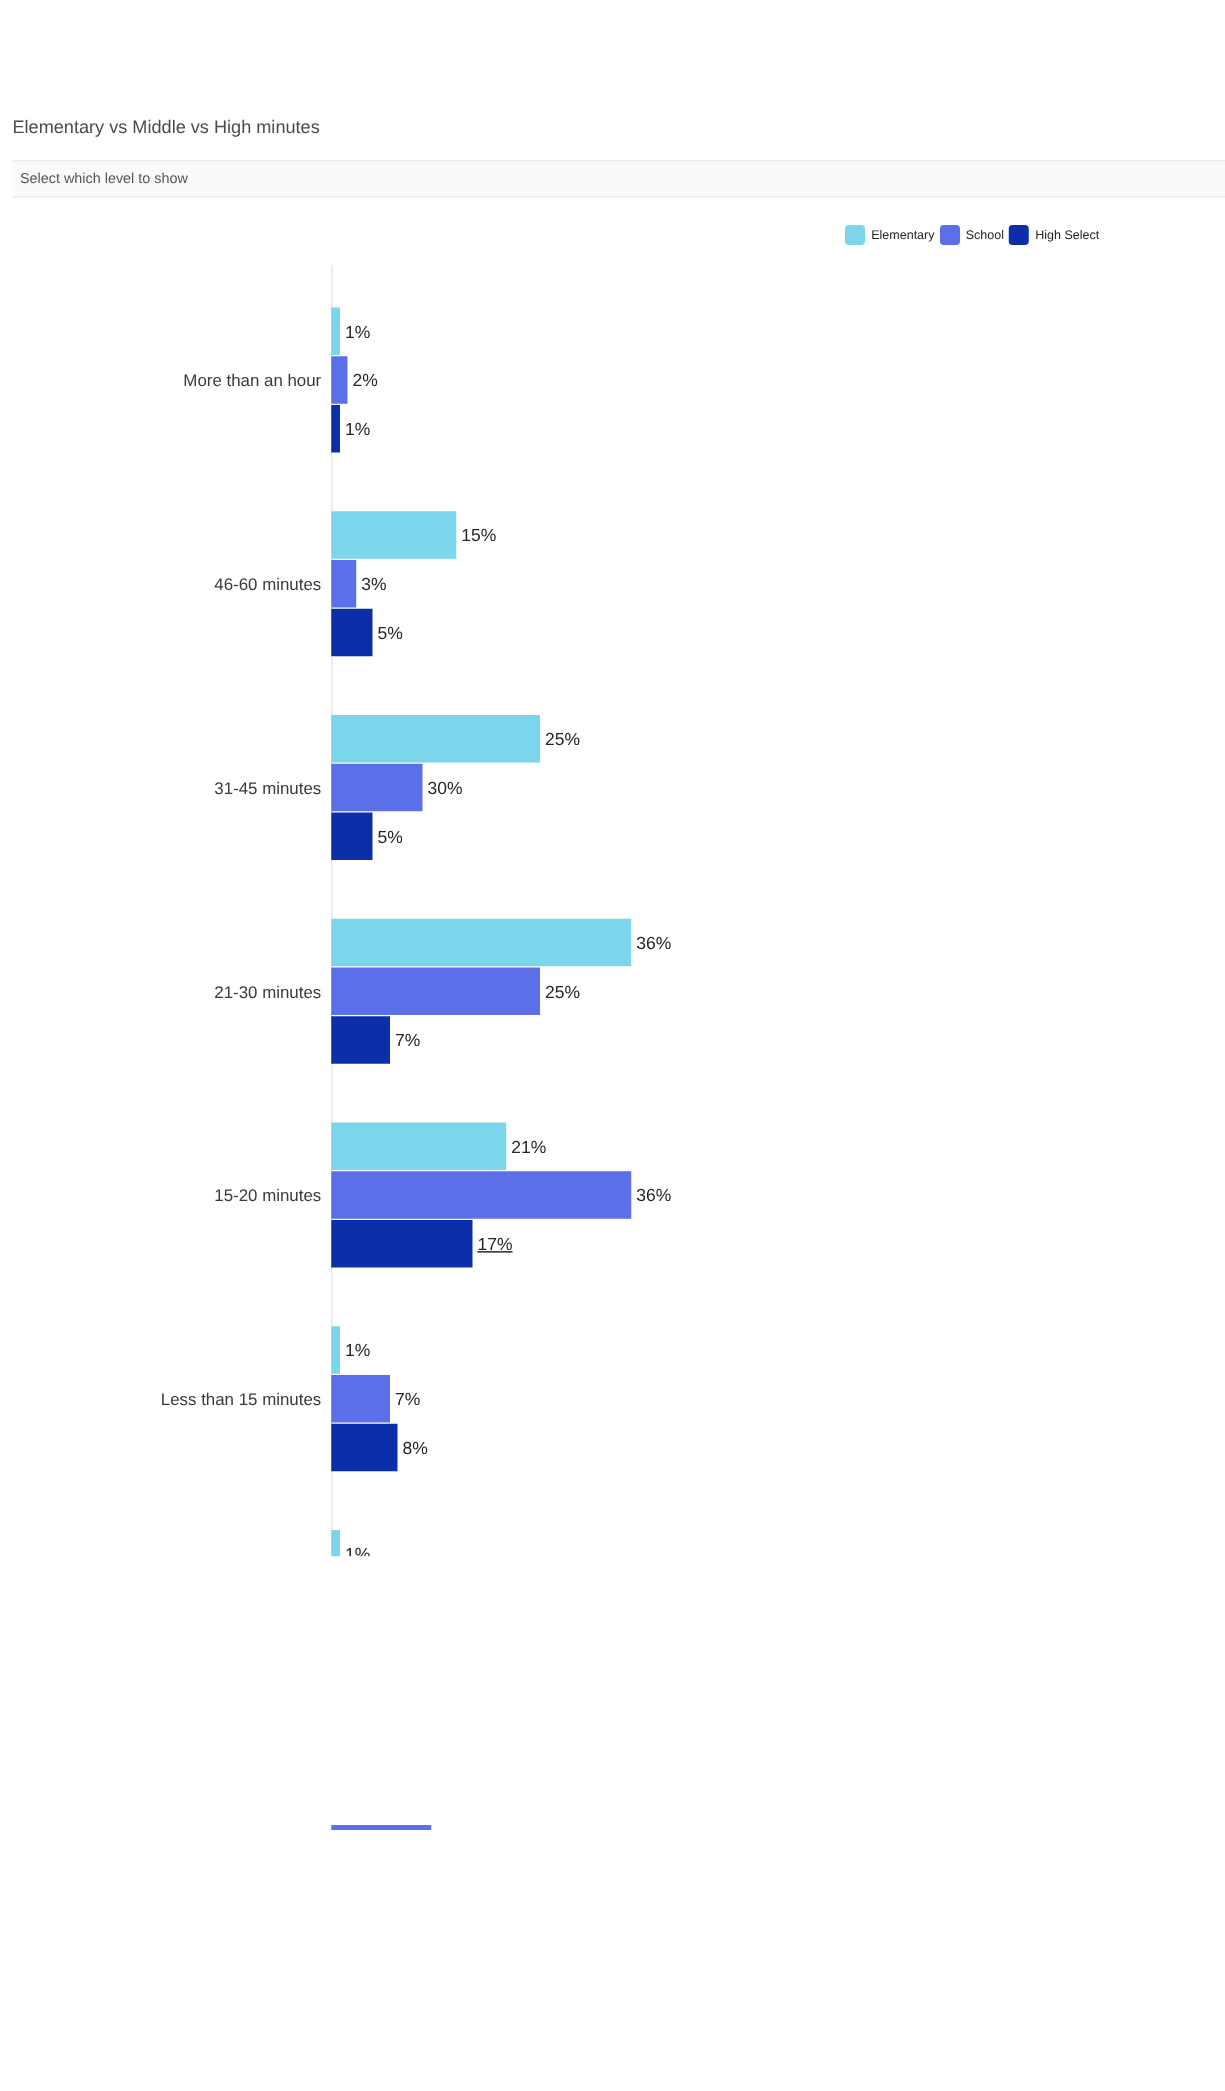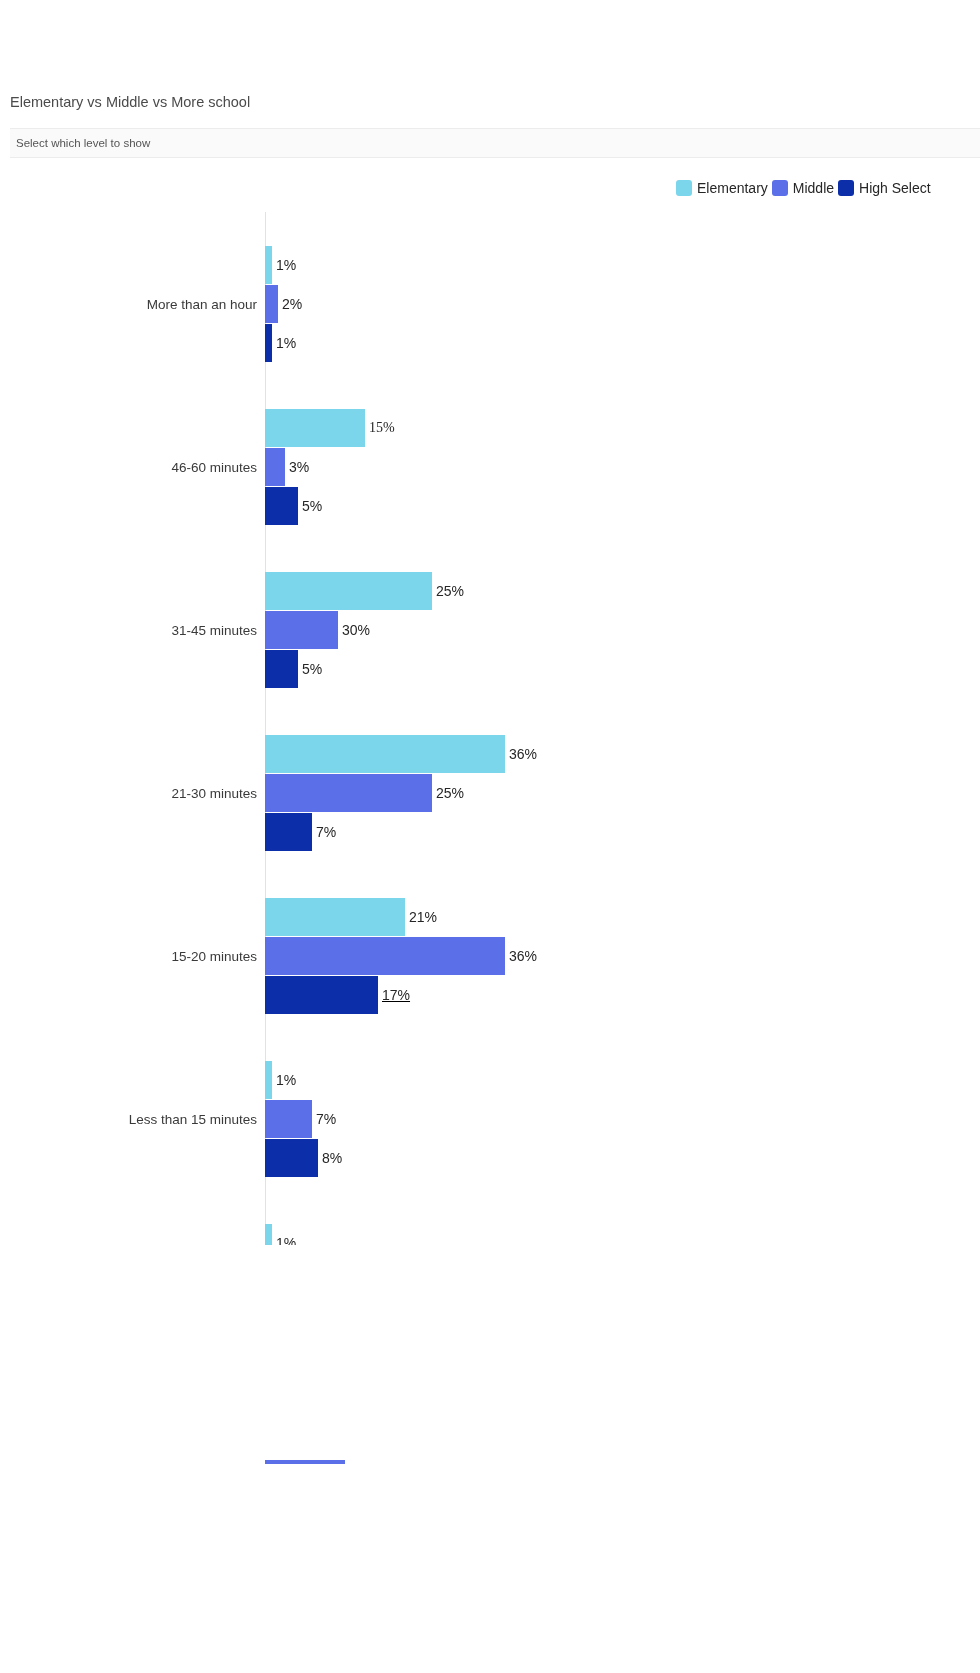--- a/index.html
+++ b/index.html
@@ -75,21 +75,21 @@
     margin-right: 4px;
   }
   .legend-swatch {
     width: 16px;
     height: 16px;
     border-radius: 3px;
     margin-right: 5px;
     flex: 0 0 auto;
   }
   .legend-text {
-    font-size: 14px;
+    font-size: 10px;
     color: #262626;
     white-space: nowrap;
   }
 
   
   .plot {
     position: absolute;
     left: 0;
     top: 212px;
     width: 980px;
@@ -154,34 +154,34 @@
     width: 980px;
     height: 215px;
     background: #ffffff;
   }
 </style>
 </head>
 <body>
 
 <div class="page">
 
-  <div class="subtitle">Elementary vs Middle vs More school</div>
+  <div class="subtitle">Elementary vs Middle vs High minutes</div>
 
   <div class="selector-bar">
     <span class="selector-label">Select which level to show</span>
   </div>
 
   <div class="legend" id="legend-root">
       <div class="legend-item">
         <span class="legend-swatch" style="background: rgb(123, 213, 235);"></span>
         <span class="legend-text">Elementary</span>
       </div>
       <div class="legend-item">
         <span class="legend-swatch" style="background: rgb(90, 111, 232);"></span>
-        <span class="legend-text">Middle</span>
+        <span class="legend-text">School</span>
       </div>
       <div class="legend-item">
         <span class="legend-swatch" style="background: rgb(12, 46, 168);"></span>
         <span class="legend-text">High Select</span>
       </div>
     </div>
 
   <div class="plot" id="plot-root">
     <div class="axis-line"></div>
   <div class="group" style="top: 34px; height: 116px;">
@@ -194,21 +194,21 @@
           <div class="bar" style="width: 13px; background: rgb(90, 111, 232);"></div>
           <span class="bar-value">2%</span>
         </div>
         <div class="bar-row" style="top: 78px;">
           <div class="bar" style="width: 7px; background: rgb(12, 46, 168);"></div>
           <span class="bar-value">1%</span>
         </div>
       </div>
       <div class="group" style="top: 197px; height: 116px;">
         <div class="group-label" style="top: 48.5px;">46-60 minutes</div>
-        <div class="bar-row" style="top: 0px; font-family: Liberation Serif, serif;">
+        <div class="bar-row" style="top: 0px;">
           <div class="bar" style="width: 100px; background: rgb(123, 213, 235);"></div>
           <span class="bar-value">15%</span>
         </div>
         <div class="bar-row" style="top: 39px;">
           <div class="bar" style="width: 20px; background: rgb(90, 111, 232);"></div>
           <span class="bar-value">3%</span>
         </div>
         <div class="bar-row" style="top: 78px;">
           <div class="bar" style="width: 33px; background: rgb(12, 46, 168);"></div>
           <span class="bar-value">5%</span>

